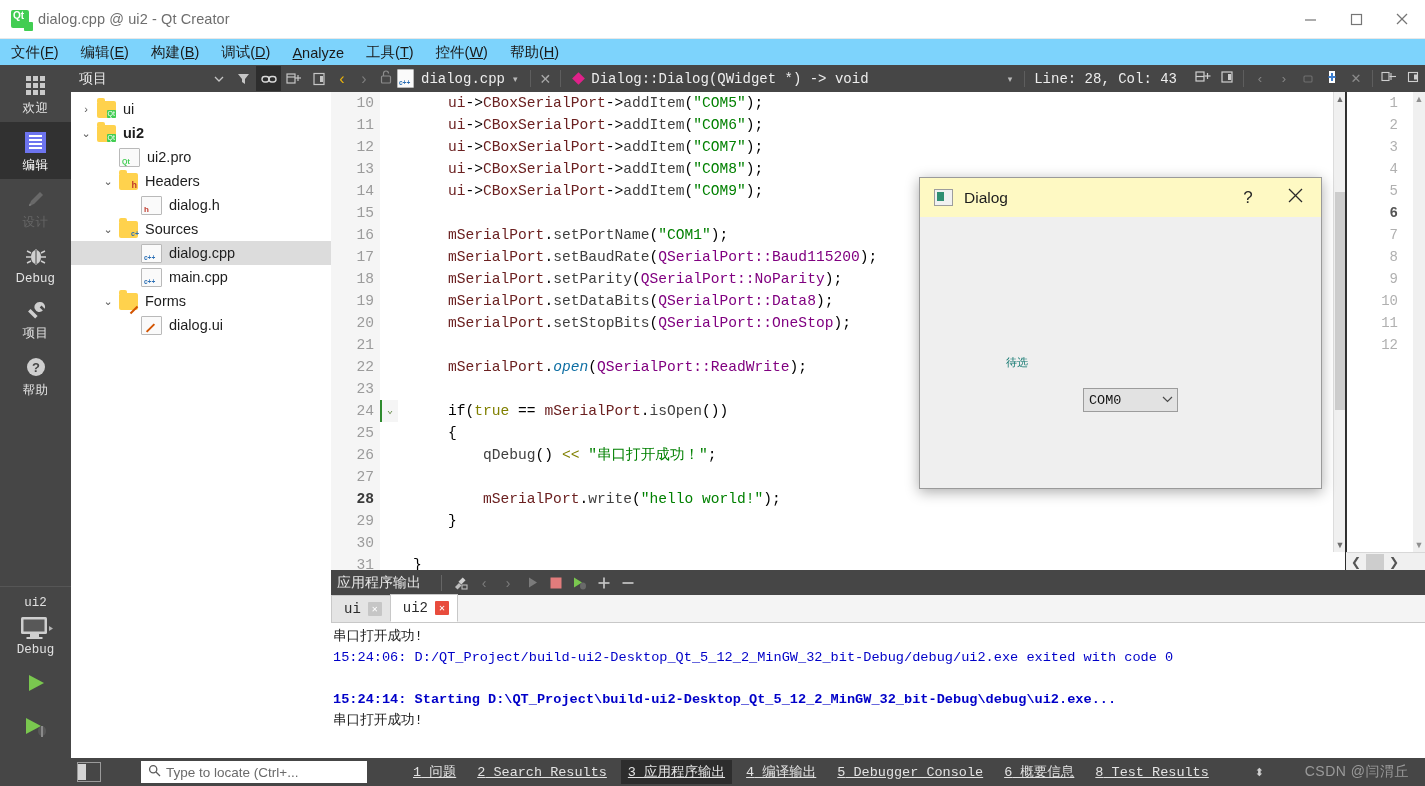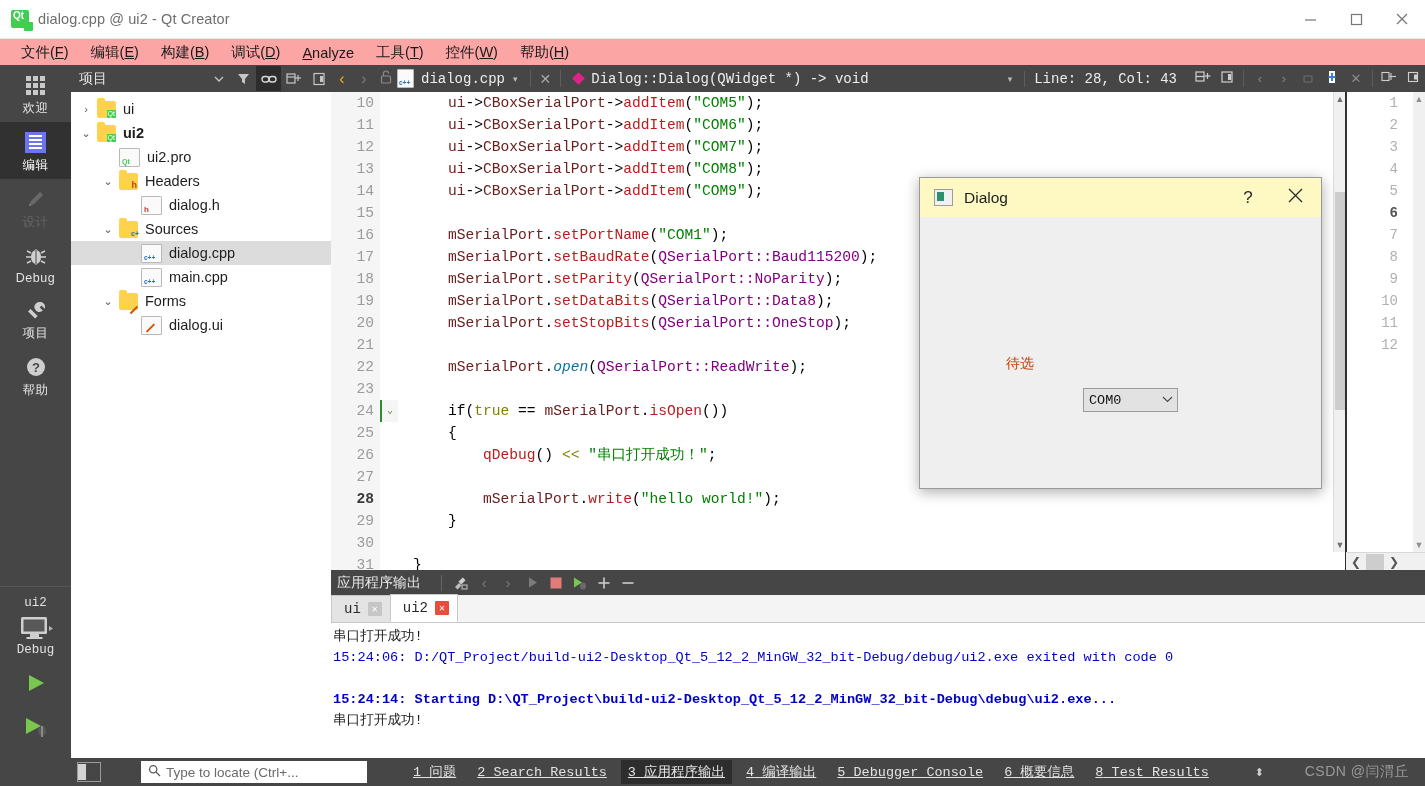--- a/index.html
+++ b/index.html
@@ -20,22 +20,22 @@
     font-size:10px;font-weight:bold;font-family:"Liberation Sans",sans-serif;}
   .qt-logo:before{content:"";position:absolute;right:-4px;bottom:-3px;width:9px;height:9px;
     background:#41cd52;border-radius:1px;}
   .title-text{font-size:14.5px;color:#6e6e6e;letter-spacing:.1px;}
   .wctrls{position:absolute;right:0;top:0;height:38px;display:flex;}
   .wbtn{width:46px;height:38px;display:flex;align-items:center;justify-content:center;
     color:#7a7a7a;}
   .wbtn svg{display:block;}
 
   
-  .menubar{height:27px;background:#fca5a5;display:flex;align-items:center;
-    padding-left:10px;border-bottom:1px solid #dcdcdc;}
+  .menubar{height:27px;background:#7dd3fc;display:flex;align-items:center;
+    border-bottom:1px solid #dcdcdc;}
   .menu-item{font-size:14.5px;color:#1a1a1a;padding:2px 11px;white-space:nowrap;}
   .menu-item u{text-decoration:underline;}
 
   
   .modebar{position:absolute;left:0;top:65px;width:71px;height:721px;
     background:#464646;color:#cfcfcf;display:flex;flex-direction:column;align-items:center;}
   .mode{width:71px;padding:7px 0 5px 0;display:flex;flex-direction:column;align-items:center;}
   .mode.active{background:#313131;}
   .mode.disabled{opacity:.42;}
   .mode .mlabel{font-size:12.5px;margin-top:2px;color:#e3e3e3;letter-spacing:.5px;}
@@ -113,21 +113,21 @@
   .codearea{font-family:"Liberation Mono","DejaVu Sans Mono",monospace;font-size:14.6px;
     line-height:22px;}
   .cline{display:flex;height:22px;align-items:center;}
   .gutter{width:43px;text-align:right;padding-right:6px;color:#9b9b9b;background:#f5f5f5;
     flex:none;font-size:14.6px;}
   .gutter.cur{color:#3a3a3a;font-weight:bold;}
   .foldcol{width:16px;background:#f5f5f5;color:#4e7a2f;text-align:center;font-size:10px;flex:none;
     border-left:2px solid #2e8b2e;}
   .ctext{padding-left:15px;white-space:pre;color:#000;}
   .k-type{color:#800080;}
-  .k-fn{color:#b91c1c;}
+  .k-fn{color:#404040;}
   .k-str{color:#008000;}
   .k-var{color:#6b2020;}
   .k-kw{color:#808000;}
   .k-op{color:#000;}
   .k-italic{color:#0d6ea3;font-style:italic;}
 
   
   .edscroll{position:absolute;left:1333px;top:92px;width:12px;height:460px;background:#f0f0f0;
     border-left:1px solid #dcdcdc;}
   .edscroll .thumb{position:absolute;left:1px;top:100px;width:10px;height:218px;background:#cdcdcd;}
@@ -194,21 +194,21 @@
     border:1px solid #9a9a9a;box-shadow:0 3px 13px rgba(0,0,0,.33);}
   .dlg-title{height:39px;background:#fef9c3;display:flex;align-items:center;padding-left:14px;}
   .dlg-ico{width:17px;height:15px;background:#f1f1f1;border:1px solid #9d9d9d;margin-right:11px;
     position:relative;flex:none;}
   .dlg-ico:after{content:"";position:absolute;left:2px;top:2px;width:7px;height:9px;background:#2f8f72;}
   .dlg-name{font-size:15.5px;color:#1d1d1d;}
   .dlg-btns{margin-left:auto;display:flex;align-items:center;}
   .dlg-q{width:42px;text-align:center;font-size:17px;color:#2a2a2a;}
   .dlg-x{width:52px;text-align:center;font-size:19px;color:#2a2a2a;}
   .dlg-body{position:relative;height:269px;}
-  .dlg-label{position:absolute;left:86px;top:138px;font-size:14px;color:#c2410c;}
+  .dlg-label{position:absolute;left:86px;top:138px;font-size:11px;color:#0f766e;}
   .combo{position:absolute;left:163px;top:171px;width:88px;height:22px;background:#e2e2e2;
     border:1px solid #9c9c9c;display:flex;align-items:center;padding-left:5px;
     font-family:"Liberation Mono",monospace;font-size:13.5px;color:#111;}
   .combo .cv{flex:1;}
   .combo .carr{width:20px;text-align:center;color:#4a4a4a;font-size:10px;}
 
   .vsep{position:absolute;left:1345px;top:92px;width:1px;height:478px;background:#2e2e2e;}
 </style>
 </head>
 <body>

